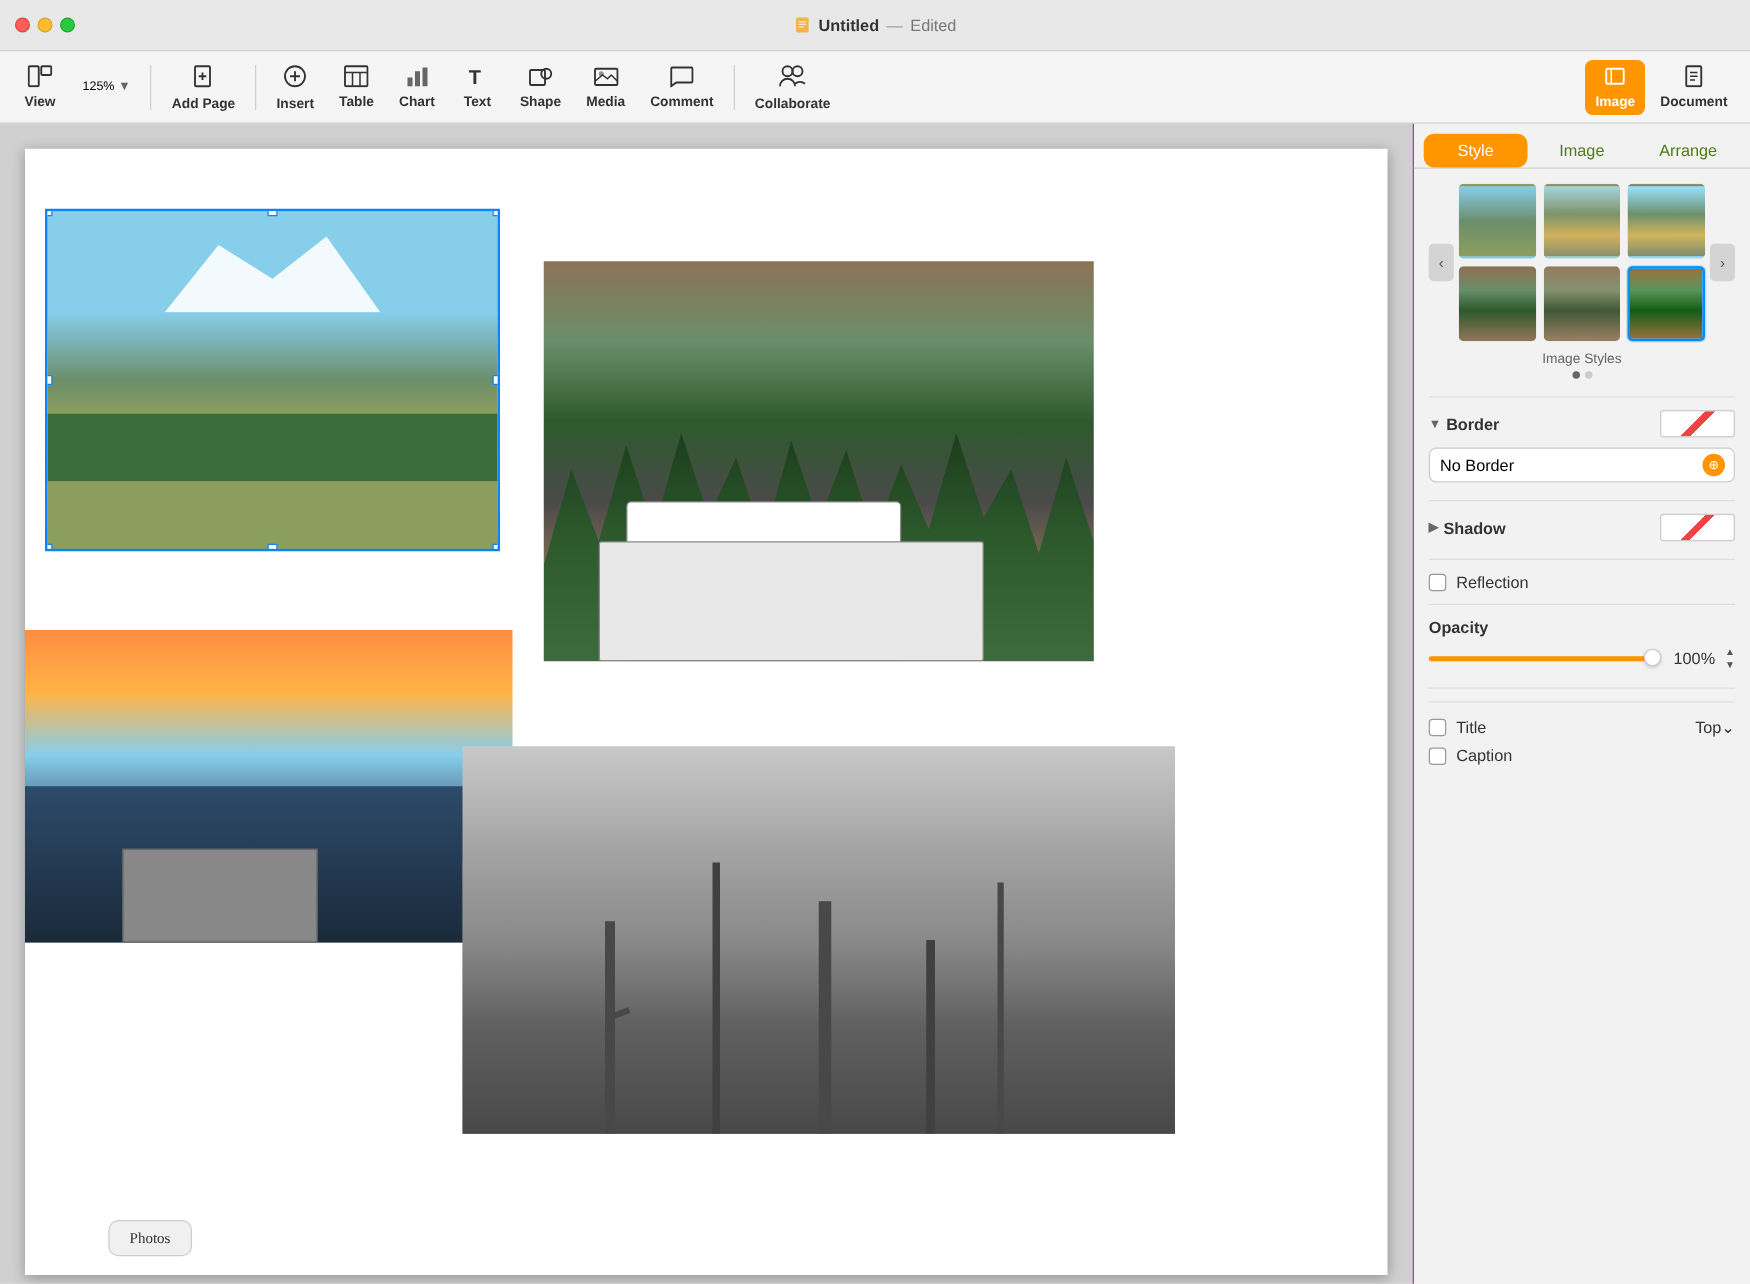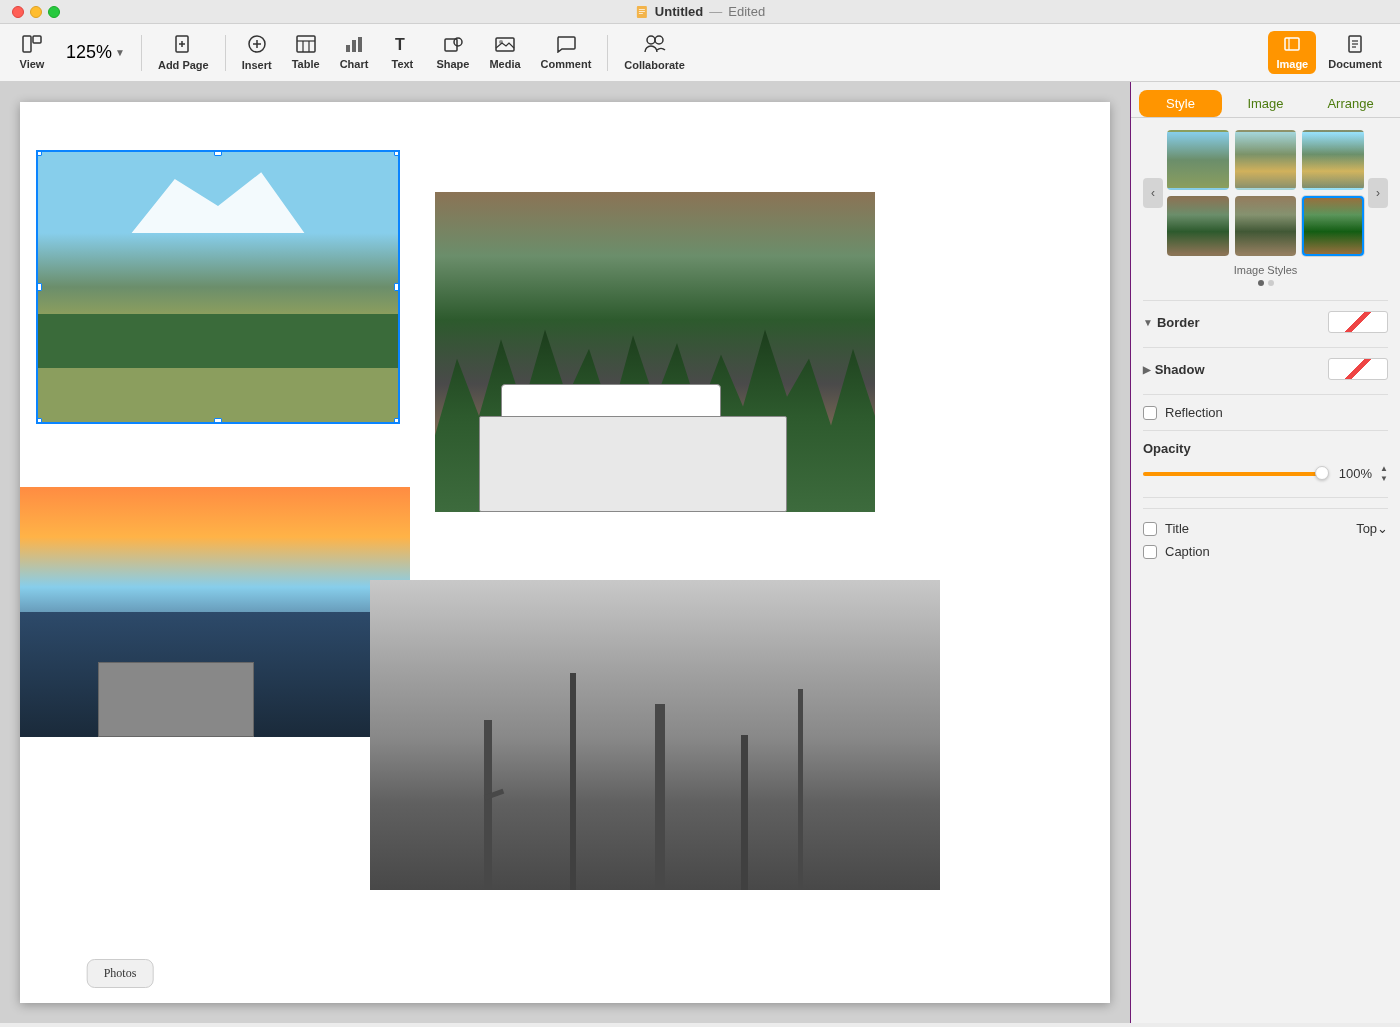--- a/index.html
+++ b/index.html
@@ -1,20 +1,20 @@
 <!DOCTYPE html>
 <html><head>
   <meta charset="utf-8">
   <style>
     * { box-sizing: border-box; margin: 0; padding: 0; }
     body { font-family: -apple-system, BlinkMacSystemFont, 'SF Pro Text', sans-serif; background: #ececec; overflow: hidden; width: 1400px; height: 1027px; }
 
     
     .titlebar {
-      height: 24px;
+      height: 41px;
       background: #e8e8e8;
       display: flex;
       align-items: center;
       padding: 0 12px;
       position: relative;
       border-bottom: 1px solid #d0d0d0;
     }
     .traffic-lights {
       display: flex;
       gap: 6px;
@@ -462,21 +462,21 @@
   <div class="toolbar-btn">
     <span class="tb-icon">
       <svg width="20" height="18" viewBox="0 0 20 18">
           <rect x="1" y="1" width="8" height="16" rx="1" fill="none" stroke="#333" stroke-width="1.5"></rect>
           <rect x="11" y="1" width="8" height="7" rx="1" fill="none" stroke="#333" stroke-width="1.5"></rect>
         </svg>
     </span>
     <span class="tb-label">View</span>
   </div>
   <div class="zoom-btn">
-    <span style="font-size:18px;">125%</span>
+    <span style="font-size:10px;">125%</span>
     <span style="font-size:10px; color:#666;">▼</span>
   </div>
   <div class="toolbar-sep"></div>
   <div class="toolbar-btn">
     <span class="tb-icon">
       <svg width="20" height="20" viewBox="0 0 20 20">
           <rect x="3" y="2" width="12" height="16" rx="1" fill="none" stroke="#333" stroke-width="1.5"></rect>
           <line x1="9" y1="7" x2="9" y2="13" stroke="#333" stroke-width="1.5"></line>
           <line x1="6" y1="10" x2="12" y2="10" stroke="#333" stroke-width="1.5"></line>
         </svg>
@@ -671,20 +671,26 @@
       <div class="divider"></div>
 
       <div class="panel-section">
         <div class="section-header">
           <div class="section-title">
             <span class="section-chevron">▼</span>
             <span>Border</span>
           </div>
           <div class="border-color-preview"></div>
         </div>
+        <div class="border-select-container">
+          <div class="border-select">
+            <span>No Border</span>
+          </div>
+          <div class="border-select-arrow">⊕</div>
+        </div>
       </div>
 
       <div class="divider"></div>
 
       <div class="panel-section">
         <div class="section-header">
           <div class="section-title">
             <span class="section-chevron">▶</span>
             <span>Shadow</span>
           </div>

